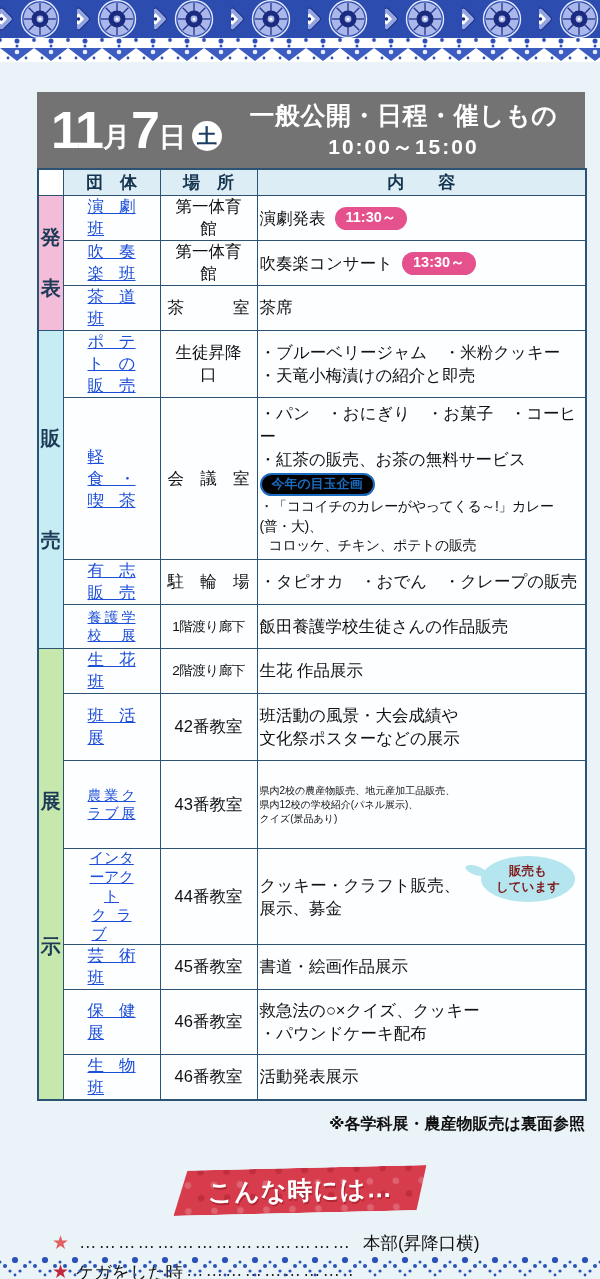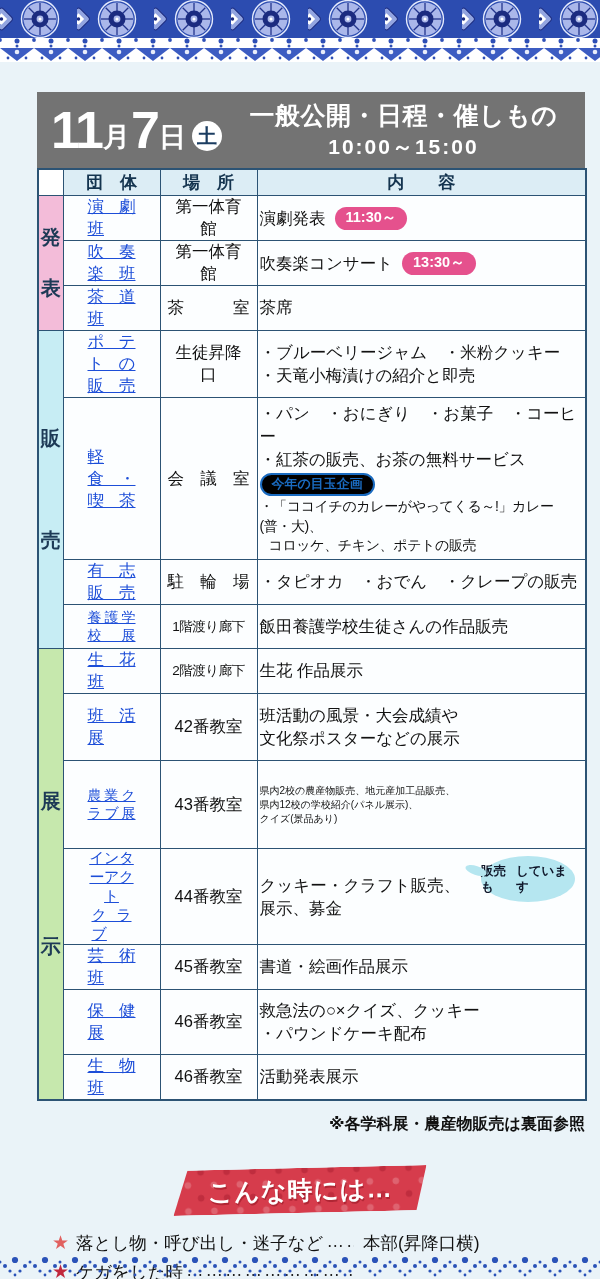--- a/index.html
+++ b/index.html
@@ -43,22 +43,22 @@
   .cl{line-height:1.38;}
   .sm-line{font-size:10px;}
   .narrow{font-size:14px;letter-spacing:-0.4px;}
   .indent{padding-left:9px;}
   .tbadge{background:#e5518d;color:#fff;border-radius:13px;padding:1px 11px 3px;
        font-size:14.5px;font-weight:bold;margin-left:9px;display:inline-block;vertical-align:2px;}
   .fbadge-wrap{margin:3px 0 1px;}
   .fbadge{border:2px solid #1a6bc0;color:#1a6bc0;background:#000000;border-radius:13px;
        padding:0 10px 1px;font-size:13px;font-weight:bold;display:inline-block;}
   .bubble{position:absolute;right:10px;top:7px;width:94px;height:46px;background:#b5e6f0;
-       border-radius:50%;display:flex;flex-direction:row;align-items:center;justify-content:center;
-       font-size:12.5px;font-weight:bold;color:#0f172a;line-height:1.3;}
+       border-radius:50%;display:flex;flex-direction:column;align-items:center;justify-content:center;
+       font-size:12.5px;font-weight:bold;color:#7f1d1d;line-height:1.3;}
   .bubble-tail{position:absolute;left:-16px;top:10px;width:22px;height:9px;background:#b5e6f0;
        border-radius:50%;transform:rotate(18deg);}
 
   .note{width:585px;text-align:right;font-weight:bold;font-size:16px;margin-top:13px;color:#111;}
 
   
   .banner-wrap{display:flex;justify-content:center;margin-top:33px;}
   .banner{position:relative;width:254px;height:45px;background:#d63c4c;color:#fff;
        font-size:25px;font-weight:bold;display:flex;align-items:center;justify-content:center;
        transform:rotate(-1.3deg);letter-spacing:1px;
@@ -284,21 +284,20 @@
 <div class="note">※各学科展・農産物販売は裏面参照</div>
 
 <div class="banner-wrap">
   <div class="banner">こんな時には…</div>
 </div>
 
 <div class="em-list">
   <div class="em-row">
     <span class="em-star" style="color:#e16160;width:24px;font-size:19px;flex:none;">★</span>
     <span class="em-label-wrap">
-        <span class="em-label">落とし物・呼び出し・迷子など</span>
         <span class="em-leader">………………………………………</span>
       </span>
     <span class="em-dest">本部(昇降口横)</span>
   </div>
   <div class="em-row">
     <span class="em-star" style="color:#c1273d;width:24px;font-size:19px;flex:none;">★</span>
     <span class="em-label-wrap">
         <span class="em-label">ケガをした時</span>
         <span class="em-leader">………………………………………</span>
       </span>

